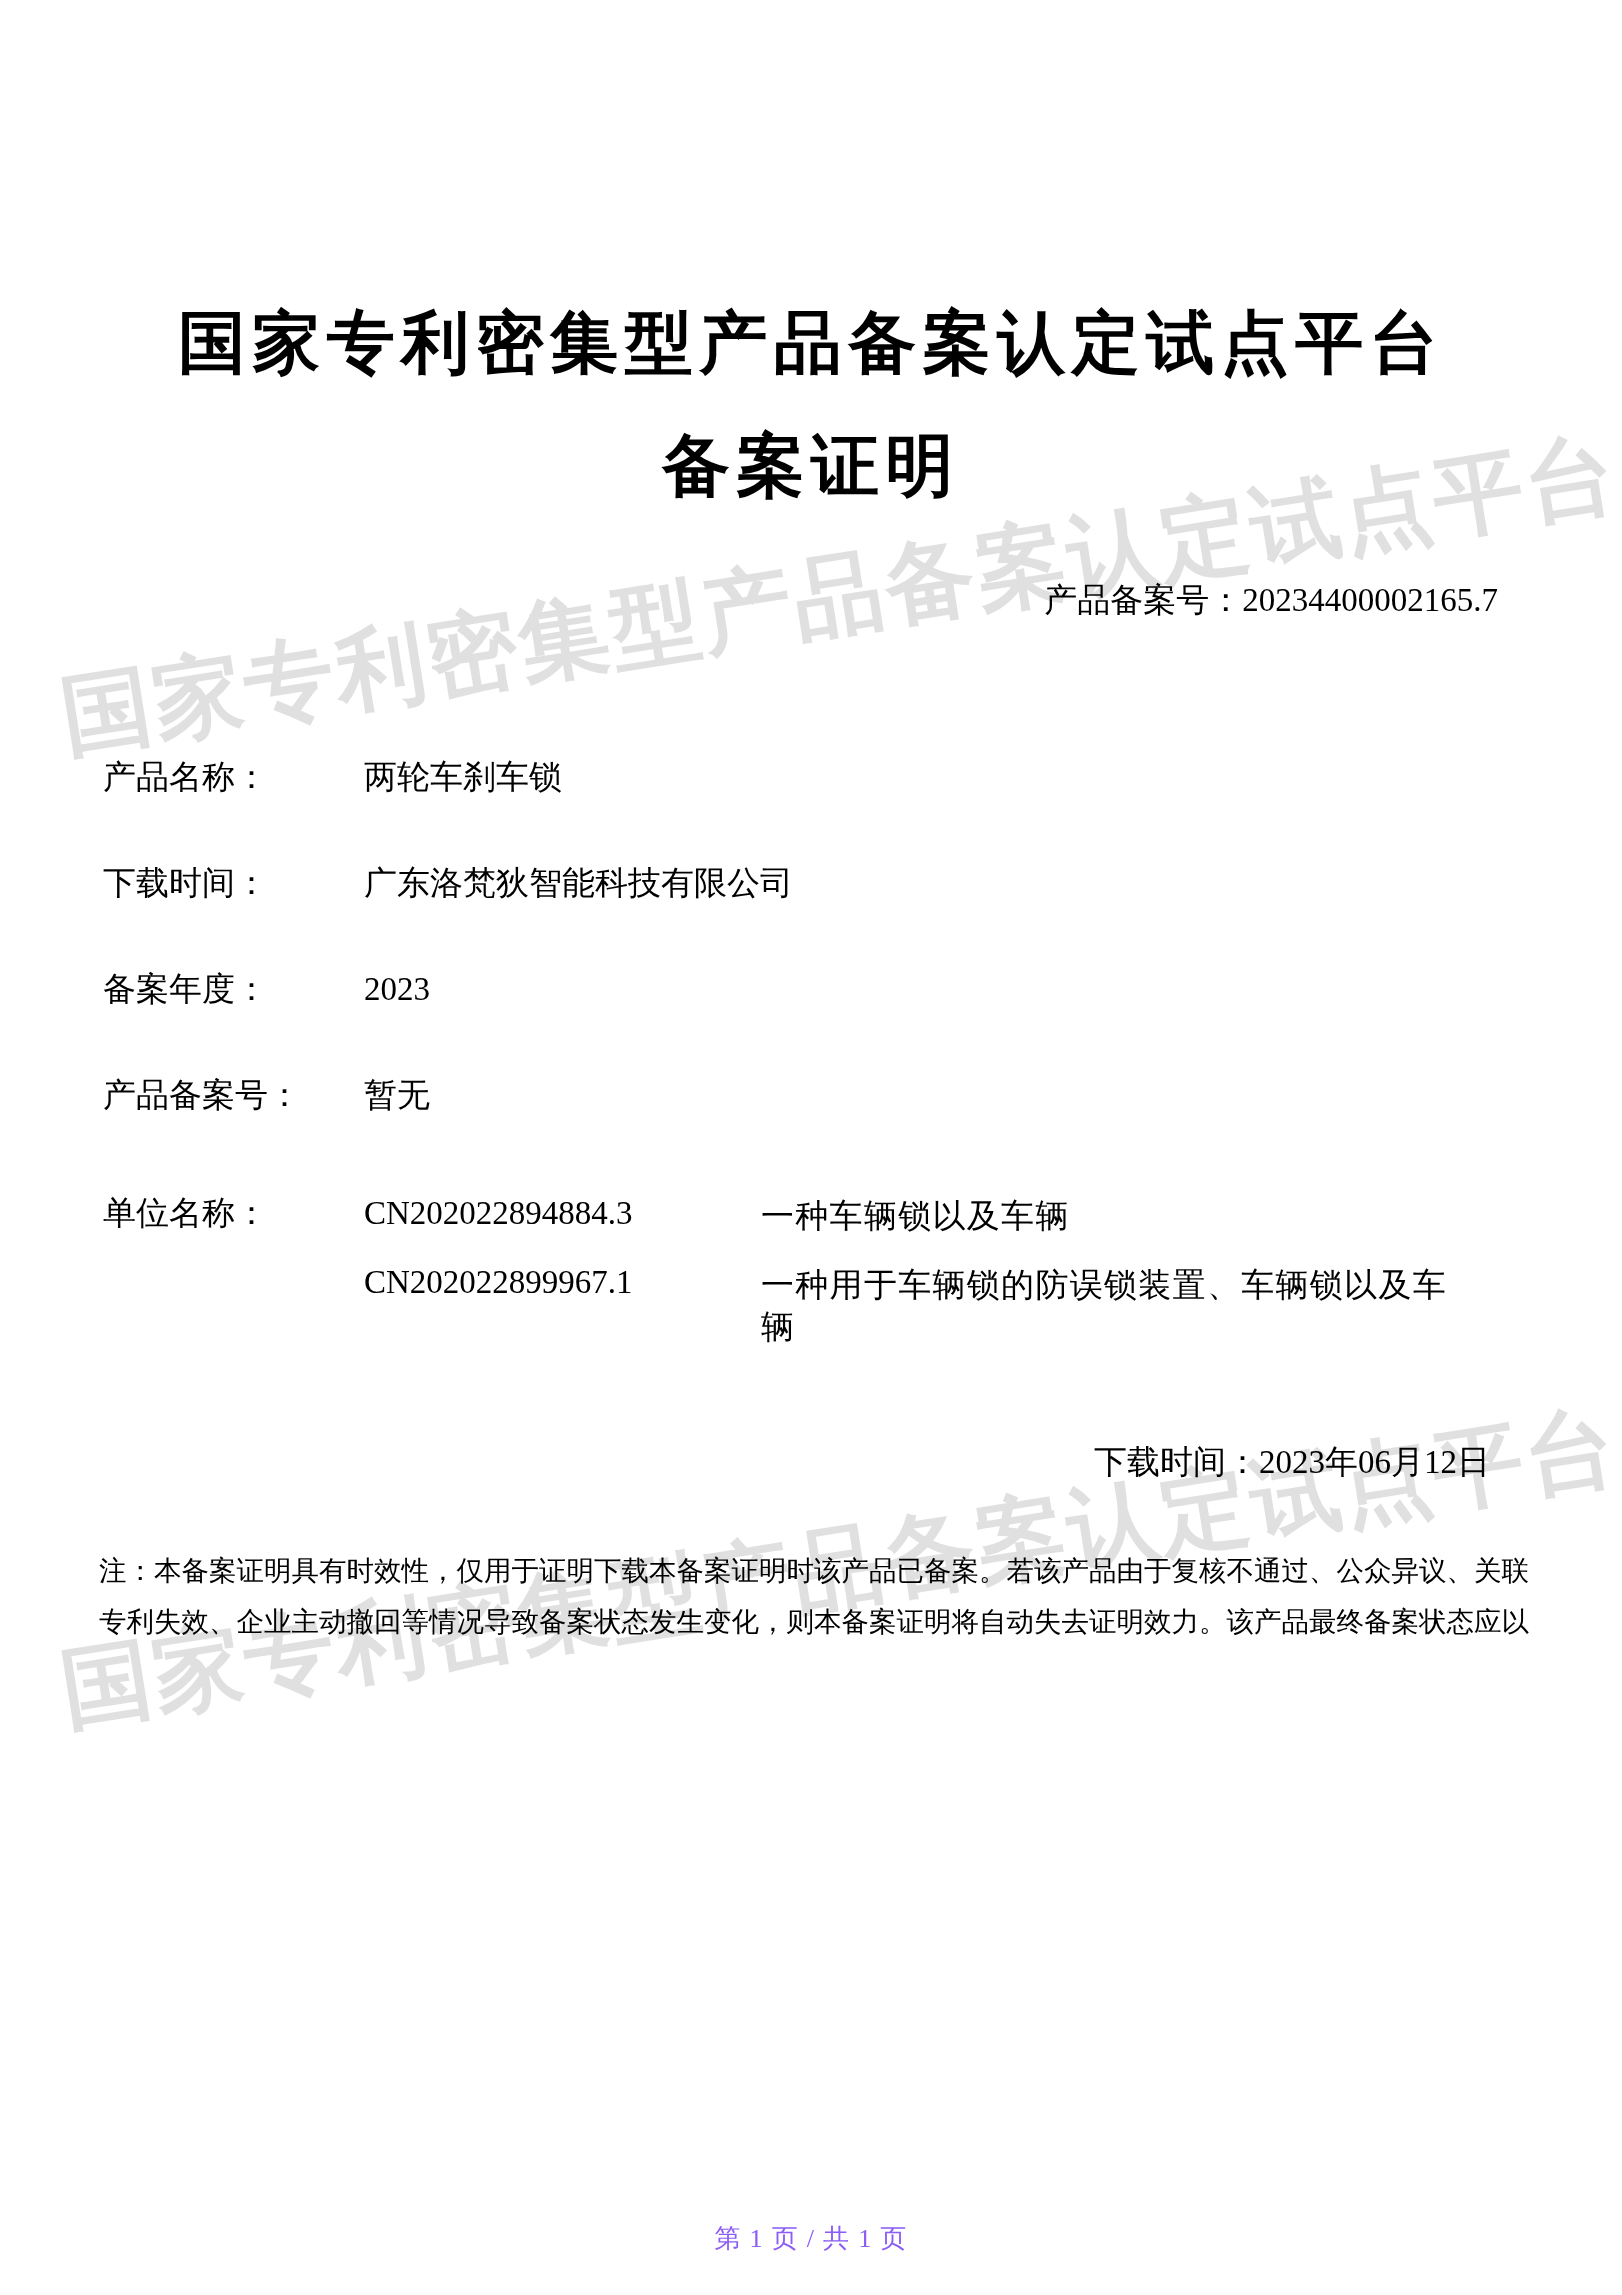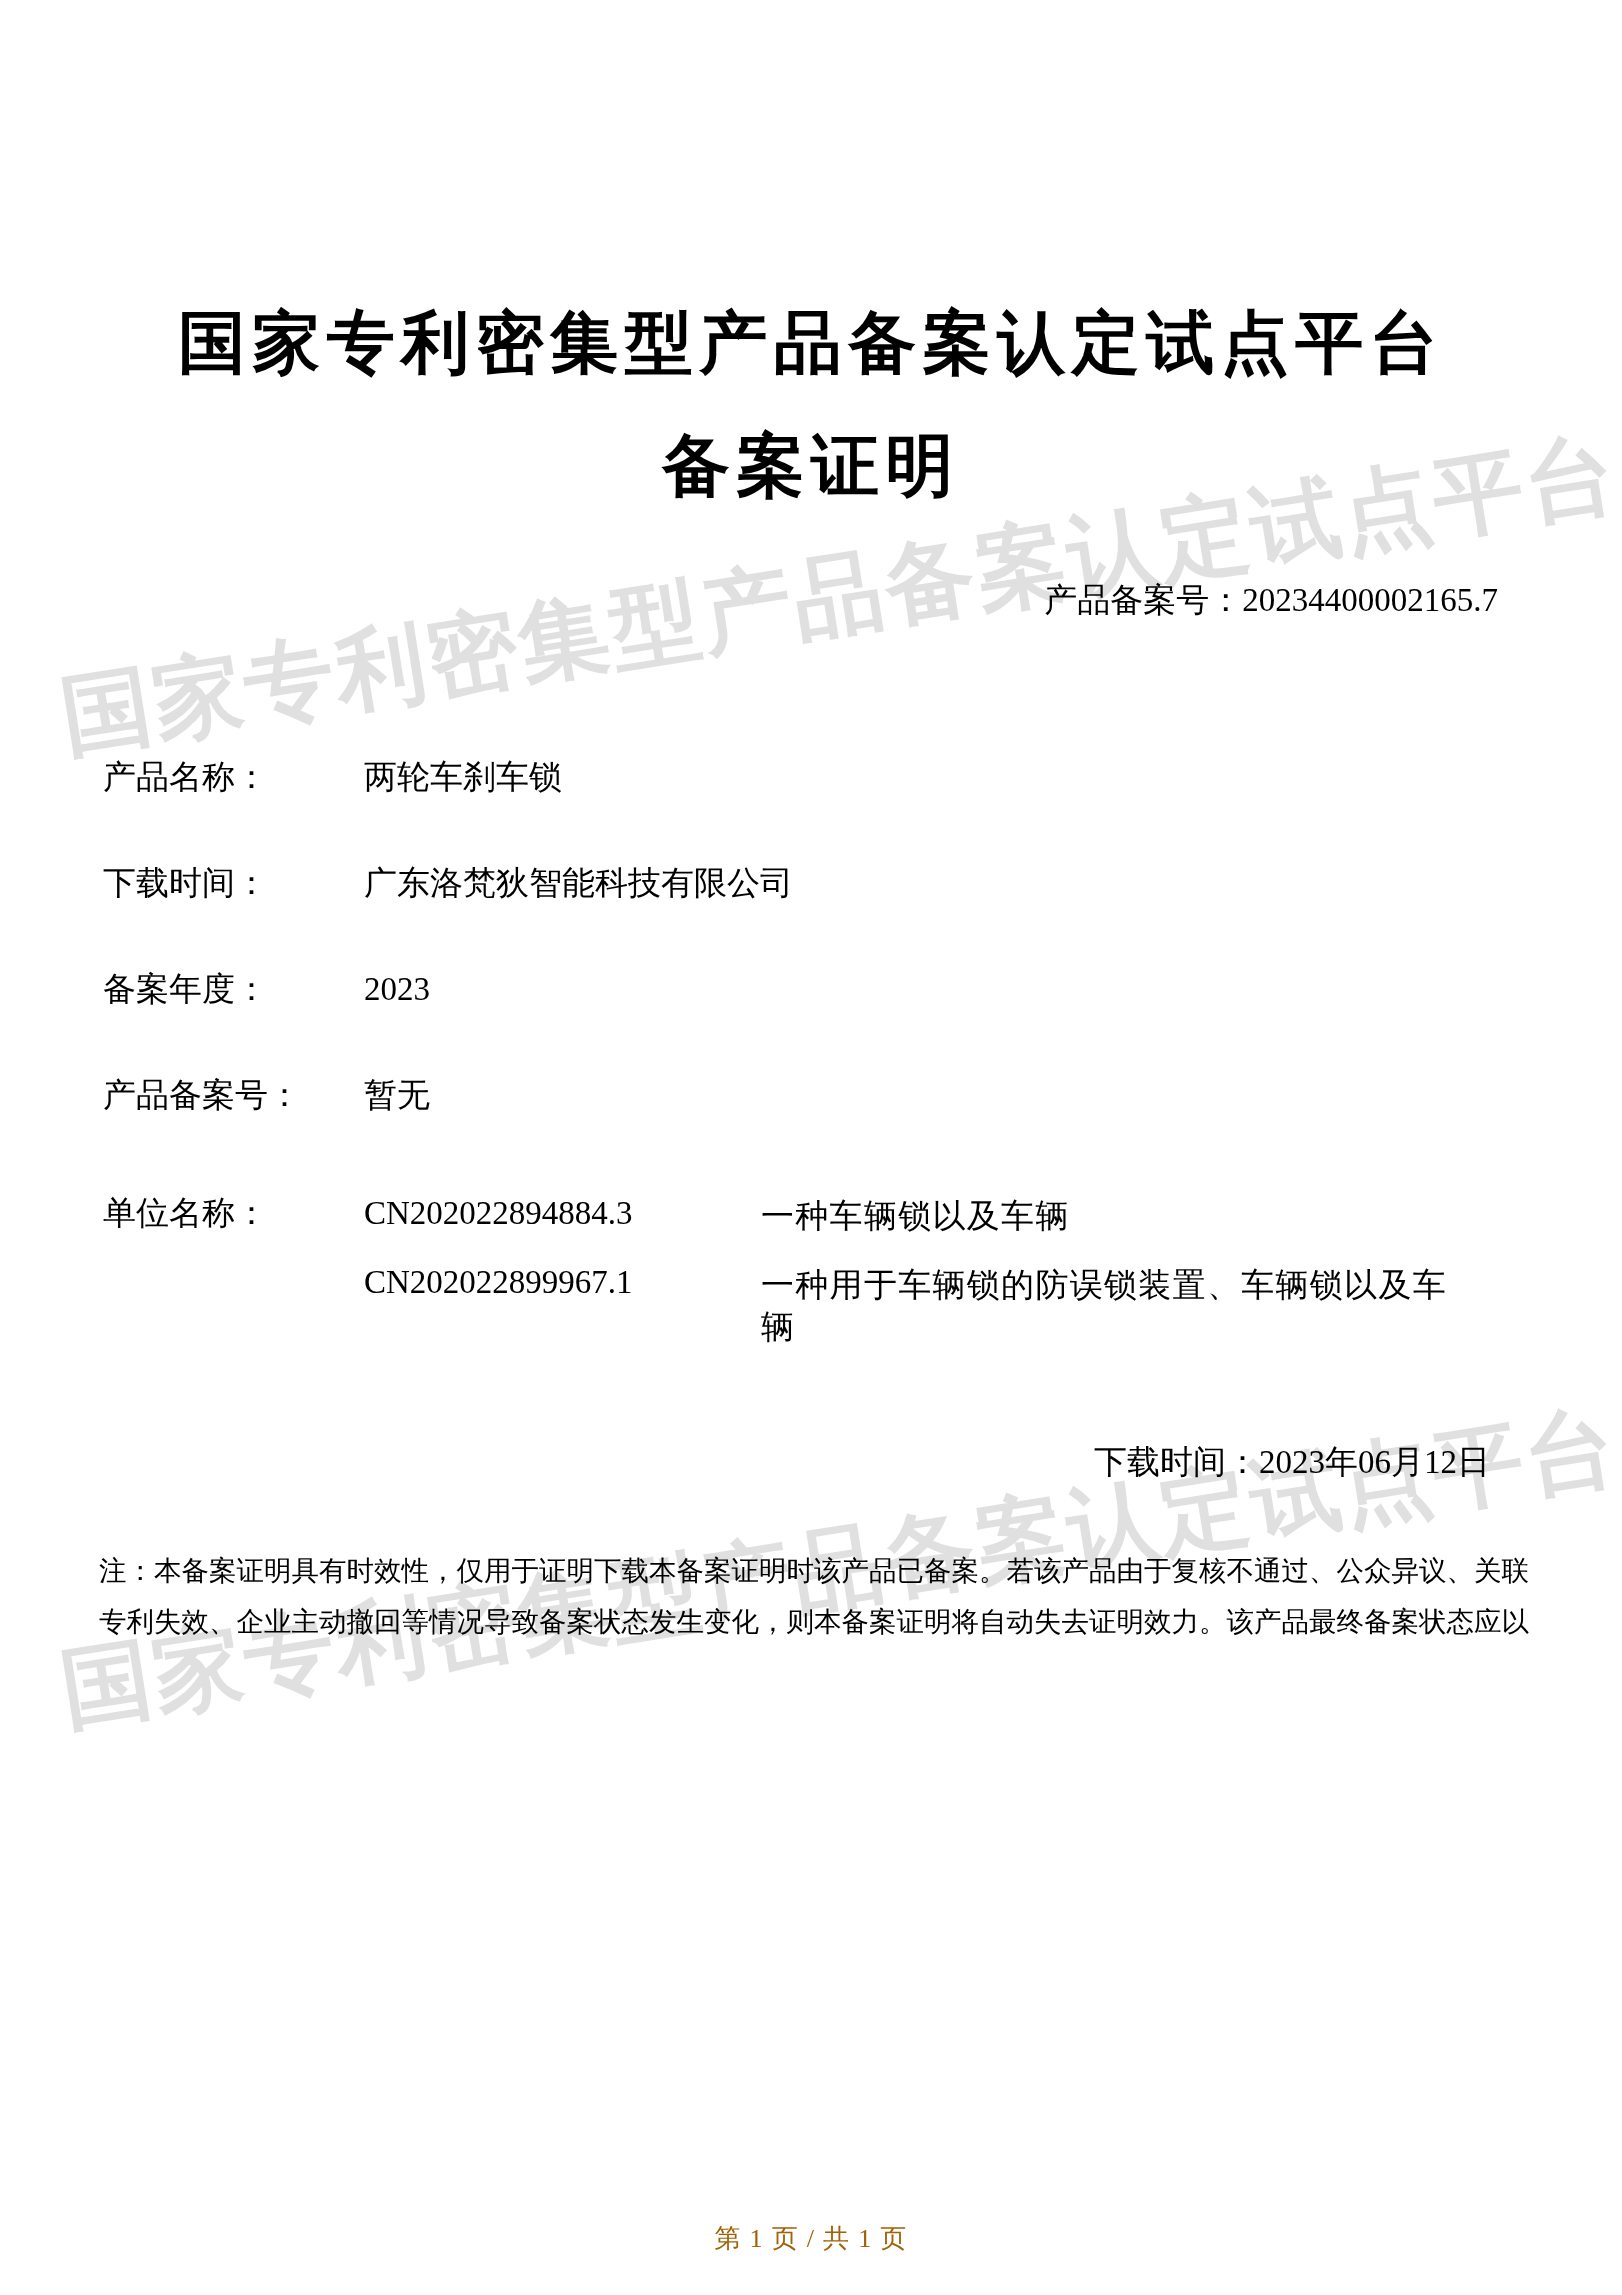--- a/index.html
+++ b/index.html
@@ -119,21 +119,21 @@
   .note-0 { top: 1557px; }
   .note-1 { top: 1608px; }
   .note-2 { top: 1661px; }
   .page-footer {
     position: absolute;
     top: 2221px;
     left: 0;
     width: 100%;
     text-align: center;
     font-size: 26px;
-    color: #a16207;
+    color: #8b5cf6;
     letter-spacing: 1.3px;
   }
 </style>
 </head>
 <body>
 
 <div class="page">
 
   <div class="watermark wm-top">国家专利密集型产品备案认定试点平台</div>
   <div class="watermark wm-bottom">国家专利密集型产品备案认定试点平台</div>

